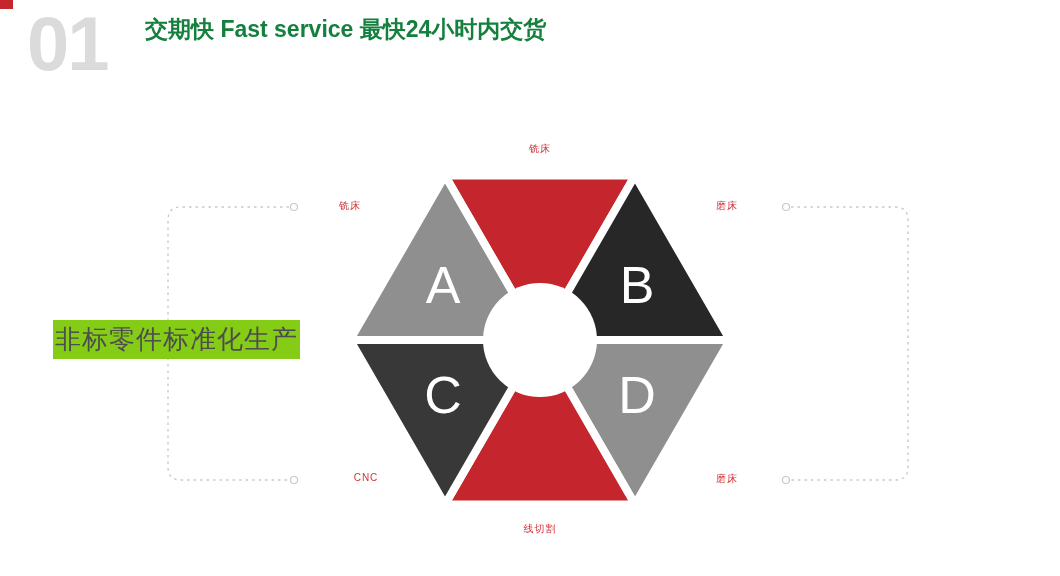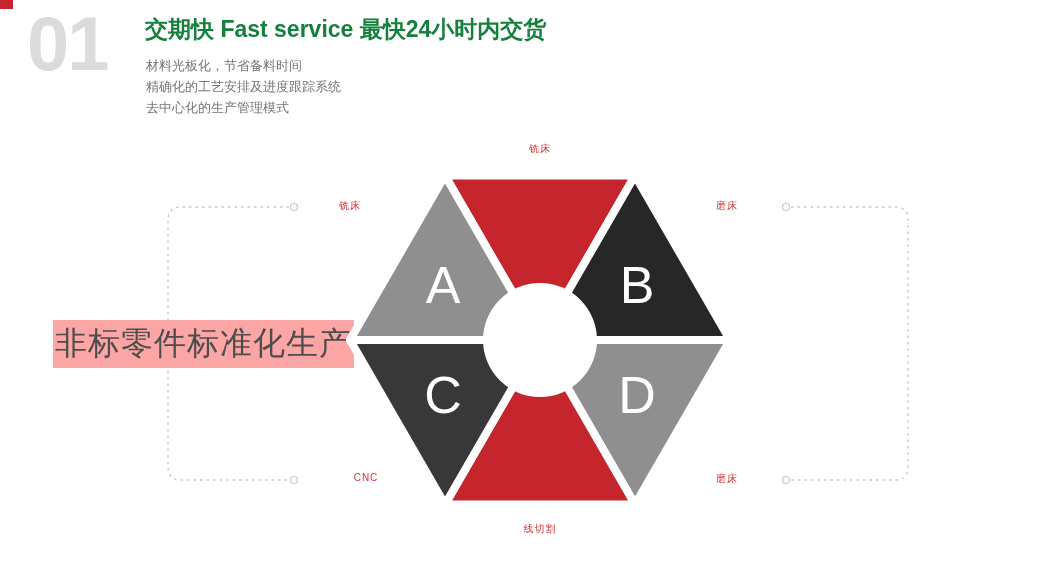--- a/index.html
+++ b/index.html
@@ -51,43 +51,38 @@
     letter-spacing: 1px;
   }
   .lbl-top { left: 490px; top: 142px; width: 100px; }
   .lbl-upper-left { left: 310px; top: 199px; width: 80px; }
   .lbl-upper-right { left: 687px; top: 199px; width: 80px; }
   .lbl-lower-left { left: 326px; top: 472px; width: 80px; }
   .lbl-lower-right { left: 687px; top: 472px; width: 80px; }
   .lbl-bottom { left: 480px; top: 522px; width: 120px; }
   .side-note {
     position: absolute; top: 320px;
-    font-size: 32px; color: #4d4d4d;
-    background: #fca5a5; padding: 2px 2px;
+    font-size: 26px; color: #4d4d4d;
+    background: #84cc16; padding: 2px 2px;
     letter-spacing: 1px; white-space: nowrap;
   }
   .side-note.left { left: 53px; }
   .side-note.right { left: 838px; }
 </style>
 </head>
 <body>
 
 <div class="stage">
 
   <div class="corner-accent"></div>
 
   <div class="big-number">01</div>
 
   <h1 class="slide-title">交期快  Fast service 最快24小时内交货</h1>
 
-  <div class="subtitles">
-    <div>材料光板化，节省备料时间</div>
-    <div>精确化的工艺安排及进度跟踪系统</div>
-    <div>去中心化的生产管理模式</div>
-  </div>
 
   <svg class="connectors" width="1060" height="576" viewBox="0 0 1060 576">
     <path class="connector-path" d="M 289 207 H 181 Q 168 207 168 220 V 467 Q 168 480 181 480 H 289" stroke="#c9c9c9"></path>
     <path class="connector-path" d="M 791 207 H 895 Q 908 207 908 220 V 467 Q 908 480 895 480 H 791" stroke="#c9c9c9"></path>
     <circle class="connector-dot" cx="294" cy="207" r="3.5" stroke="#c9c9c9"></circle>
     <circle class="connector-dot" cx="294" cy="480" r="3.5" stroke="#c9c9c9"></circle>
     <circle class="connector-dot" cx="786" cy="207" r="3.5" stroke="#c9c9c9"></circle>
     <circle class="connector-dot" cx="786" cy="480" r="3.5" stroke="#c9c9c9"></circle>
   </svg>
 

